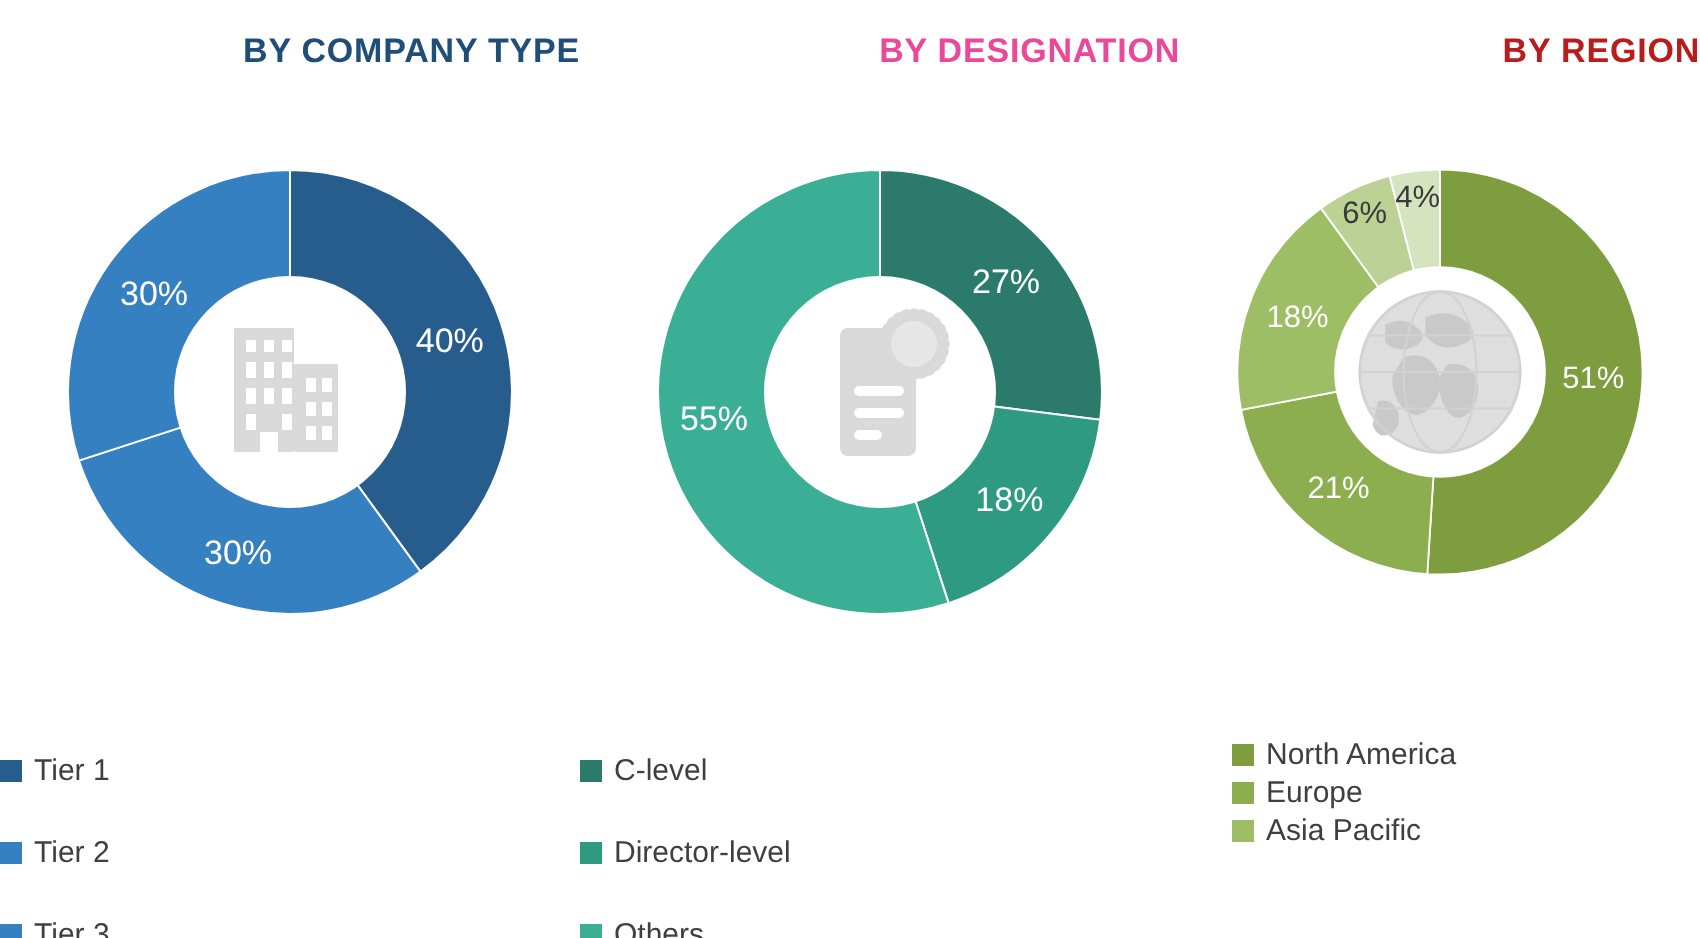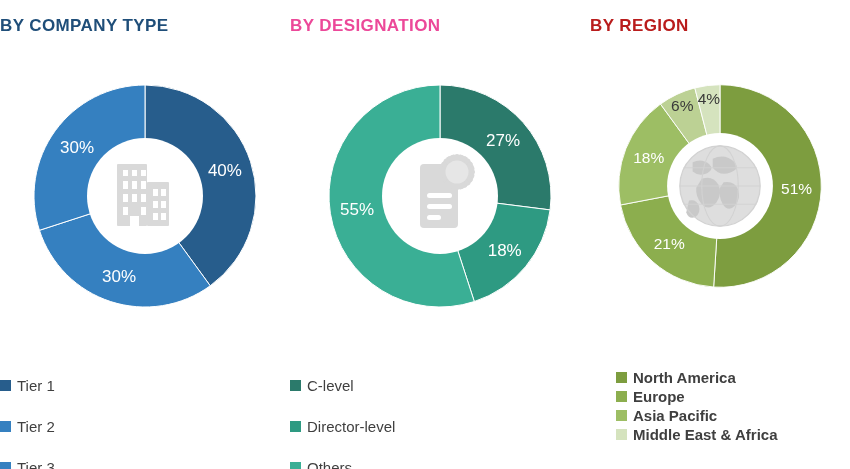--- a/index.html
+++ b/index.html
@@ -27,21 +27,21 @@
   }
   .panel-company { width: 290px; }
   .panel-designation { width: 300px; }
   .panel-region { width: 260px; }
 
   .panel-title {
     position: absolute;
     top: 16px;
     left: 0;
     right: 0;
-    text-align: left;
+    text-align: right;
     font-size: 17px;
     font-weight: bold;
     letter-spacing: 0.4px;
   }
   .title-company { color: #1F4E79; }
   .title-designation { color: #ec4899; }
   .title-region { color: #b91c1c; }
 
   .donut-wrap {
     position: absolute;
@@ -85,21 +85,20 @@
     top: 378px;
     flex-direction: column;
   }
   .legend-stack {
     top: 370px;
     flex-direction: column;
     align-items: flex-start;
     gap: 4px;
     padding-left: 26px;
     justify-content: flex-start;
-    font-weight: bold;
   }
   .legend-item {
     display: flex;
     align-items: center;
     gap: 6px;
     white-space: nowrap;
     line-height: 1;
   }
   .legend-swatch {
     width: 11px;
@@ -273,20 +272,16 @@
         <span class="legend-text">North America</span>
       </div>
       <div class="legend-item">
         <span class="legend-swatch" style="background: rgb(140, 174, 78);"></span>
         <span class="legend-text">Europe</span>
       </div>
       <div class="legend-item">
         <span class="legend-swatch" style="background: rgb(157, 190, 100);"></span>
         <span class="legend-text">Asia Pacific</span>
       </div>
-      <div class="legend-item">
-        <span class="legend-swatch" style="background: rgb(213, 227, 190);"></span>
-        <span class="legend-text">Middle East &amp; Africa</span>
-      </div>
     </div>
   </div>
 
 </div>
 
 </body></html>

